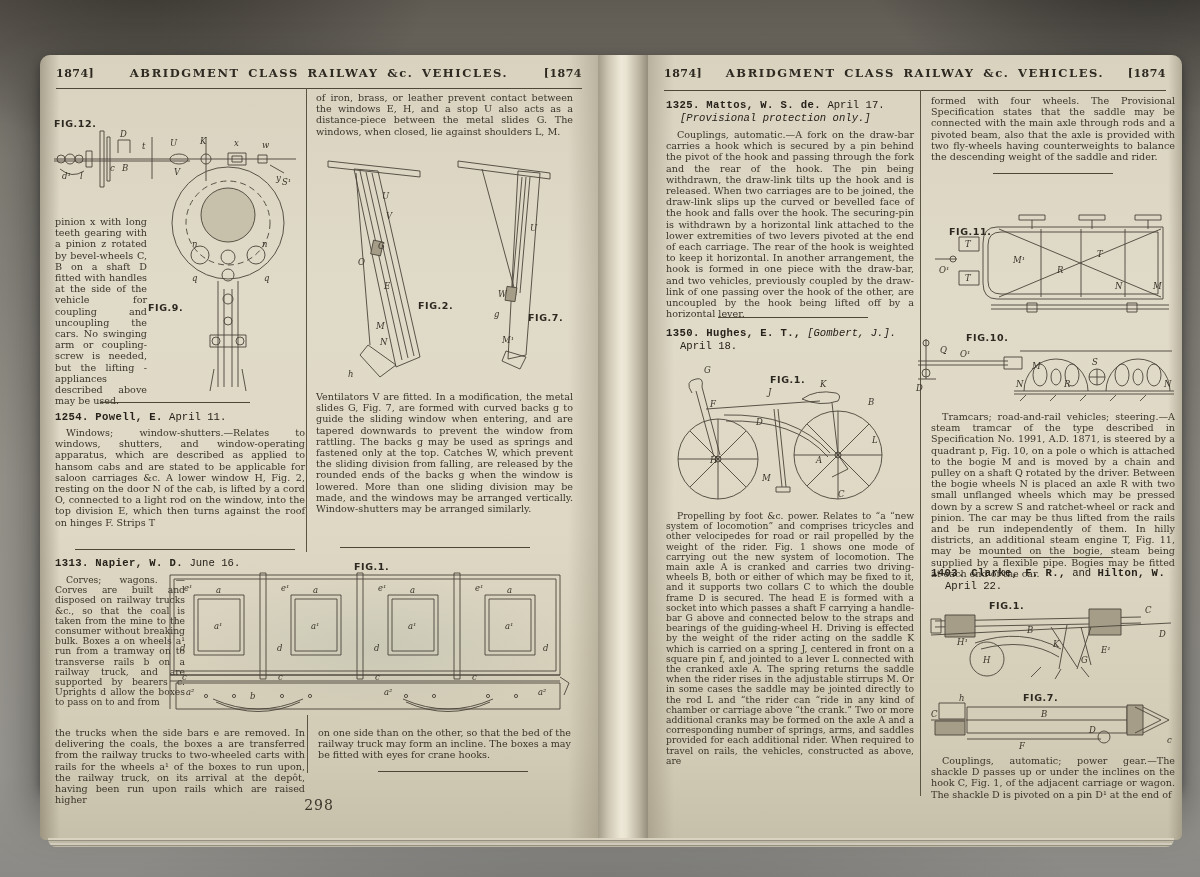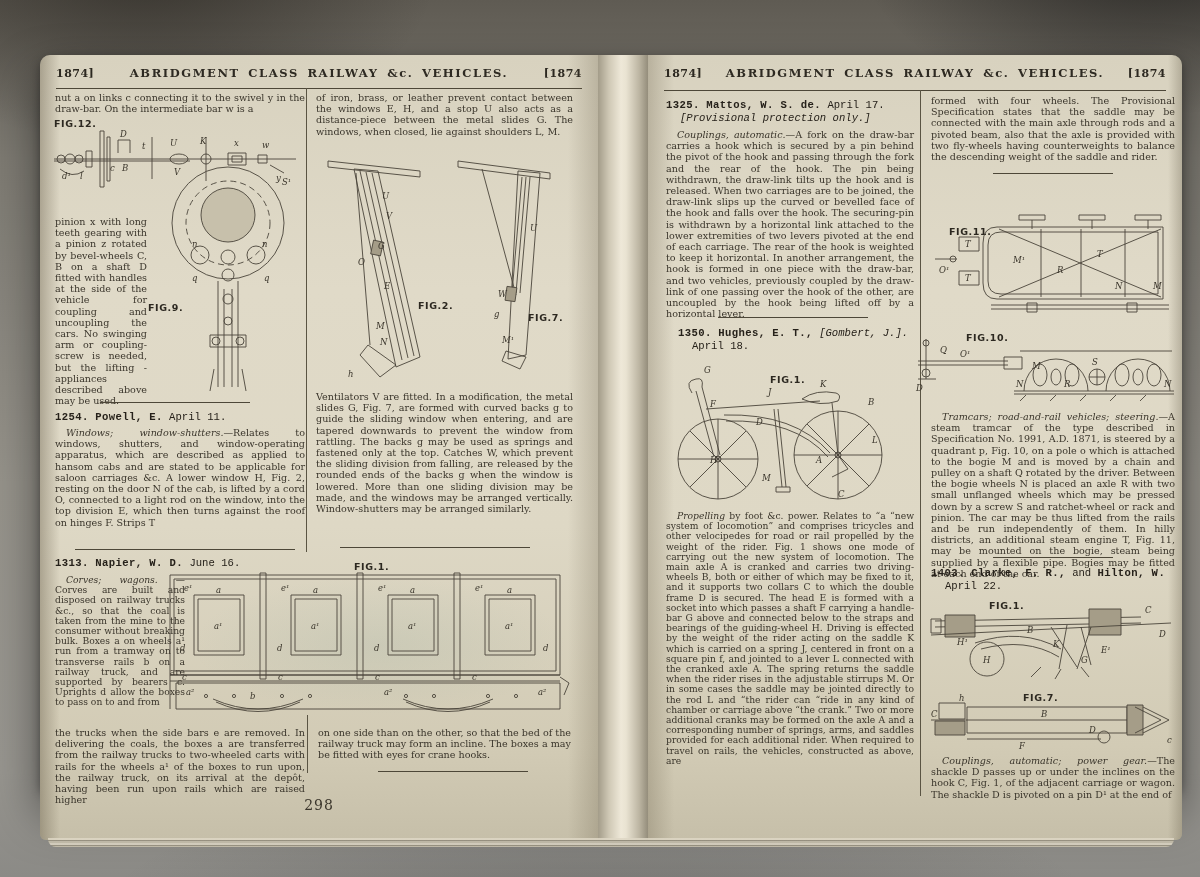--- a/index.html
+++ b/index.html
@@ -32,21 +32,21 @@
         border-radius:0 0 8px 8px;}
   .edge-right{position:absolute;left:1140px;top:14px;width:9px;height:760px;opacity:.85;
         background:repeating-linear-gradient(90deg,#d8d2c0 0 2px,#9a English9382 2px 3px,#aaa391 3px 4px);}
   .ph{position:absolute;top:11px;left:16px;right:16px;display:flex;justify-content:space-between;align-items:baseline;}
   .ph .yr{font-weight:bold;font-size:11px;color:#2c2820;letter-spacing:.5px;}
   .ph .ti{font-weight:bold;font-size:11.5px;color:#2e2a22;letter-spacing:1.6px;word-spacing:3px;}
   .rule{position:absolute;height:1px;background:#4d4738;}
   .vrule{position:absolute;width:1px;background:#5a5443;}
   .t{position:absolute;font-size:9.6px;line-height:11.2px;color:#3a352b;text-align:justify;}
   .t.small{font-size:9.2px;line-height:10.2px;}
-  .t .lead{font-style:italic;}
+  .t .lead{}
   .ind{text-indent:11px;}
   .entry{position:absolute;font-size:10.6px;line-height:12.5px;color:#26211a;
          padding-left:14px;text-indent:-14px;font-family:Liberation Mono, monospace;}
   .entry .num,.entry .name{font-weight:bold;letter-spacing:.4px;}
   .entry .note{font-style:italic;font-weight:normal;}
   .pageno{position:absolute;left:0;right:0;text-align:center;font-size:14px;color:#3a352b;letter-spacing:1px;}
   svg.fig{position:absolute;overflow:visible;}
   svg.fig *{vector-effect:non-scaling-stroke;}
   .fig path,.fig line,.fig circle,.fig ellipse,.fig rect,.fig polygon,.fig polyline
       {stroke:#4a443a;stroke-width:.9;fill:none;}
@@ -65,21 +65,20 @@
   <div class="page left">
     <div class="ph">
       <span class="yr">1874]</span>
       <span class="ti">ABRIDGMENT CLASS RAILWAY &amp;c. VEHICLES.</span>
       <span class="yr">[1874</span>
     </div>
     <div class="rule" style="left:16px;top:33px;width:526px"></div>
     <div class="vrule" style="left:266px;top:33px;height:464px"></div>
     <div class="vrule" style="left:267px;top:660px;height:58px"></div>
 
-    <div class="t" style="left:15px;top:37px;width:250px">nut a on links c connecting it to the swivel y in the draw-bar. On the intermediate bar w is a</div>
 
     <svg class="fig" style="left:10px;top:58px;width:250px;height:88px" viewBox="0 0 250 88">
       <text class="fig-label" x="4" y="14">FIG.12.</text>
       <line x1="4" y1="46" x2="246" y2="46"></line>
         <line x1="4" y1="48" x2="140" y2="48"></line>
       <circle cx="11" cy="46" r="4"></circle>
         <circle cx="20" cy="46" r="5"></circle>
         <circle cx="29" cy="46" r="4"></circle>
       <rect x="36" y="38" width="6" height="16"></rect>
       <path d="M10,56 q12,10 24,2"></path>
@@ -273,21 +272,21 @@
     <div class="entry" style="left:18px;top:44px;width:248px">
       <span class="num">1325.</span>
       <span class="name">Mattos, W. S. de.</span>
       <span class="date">April 17.</span>
       <span class="note">[Provisional protection only.]</span>
     </div>
     <div class="t ind" style="left:18px;top:74px;width:248px"><span class="lead">Couplings, automatic.</span><span>—A fork on the draw-bar carries a hook which is secured by a pin behind the pivot of the hook and passing through the fork and the rear of the hook. The pin being withdrawn, the draw-link tilts up the hook and is released. When two carriages are to be joined, the draw-link slips up the curved or bevelled face of the hook and falls over the hook. The securing-pin is withdrawn by a horizontal link attached to the lower extremities of two levers pivoted at the end of each carriage. The rear of the hook is weighted to keep it horizontal. In another arrangement, the hook is formed in one piece with the draw-bar, and two vehicles, previously coupled by the draw-link of one passing over the hook of the other, are uncoupled by the hook being lifted off by a horizontal lever.</span></div>
 
     <div class="rule" style="left:70px;top:262px;width:150px"></div>
 
-    <div class="entry" style="left:30px;top:272px;width:248px">
+    <div class="entry" style="left:18px;top:272px;width:248px">
       <span class="num">1350.</span>
       <span class="name">Hughes, E. T.,</span>
       <span class="note">[Gombert, J.].</span>
       <span class="date">April 18.</span>
     </div>
 
     <svg class="fig" style="left:22px;top:300px;width:235px;height:148px" viewBox="0 0 235 148">
       <text class="fig-label" x="100" y="28">FIG.1.</text>
       <circle cx="48" cy="104" r="40"></circle>
       <line x1="48" y1="64" x2="48" y2="144"></line>

